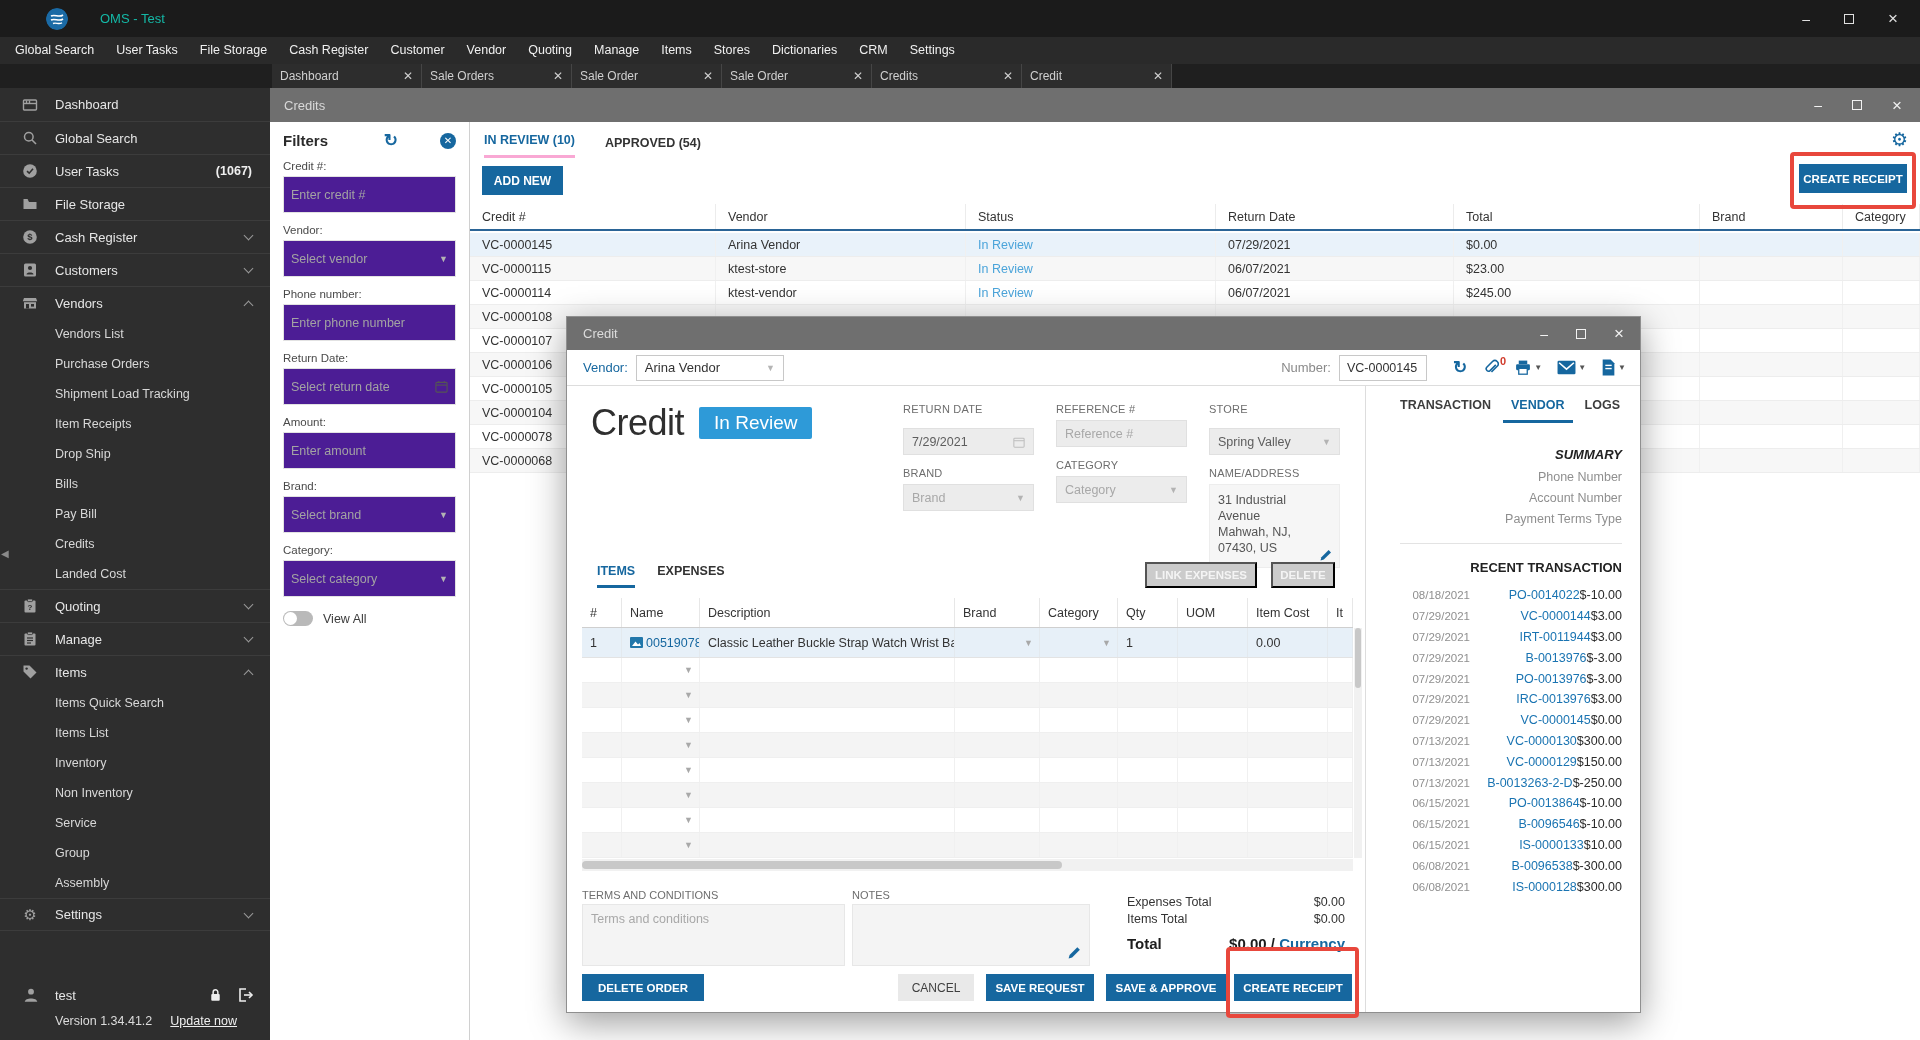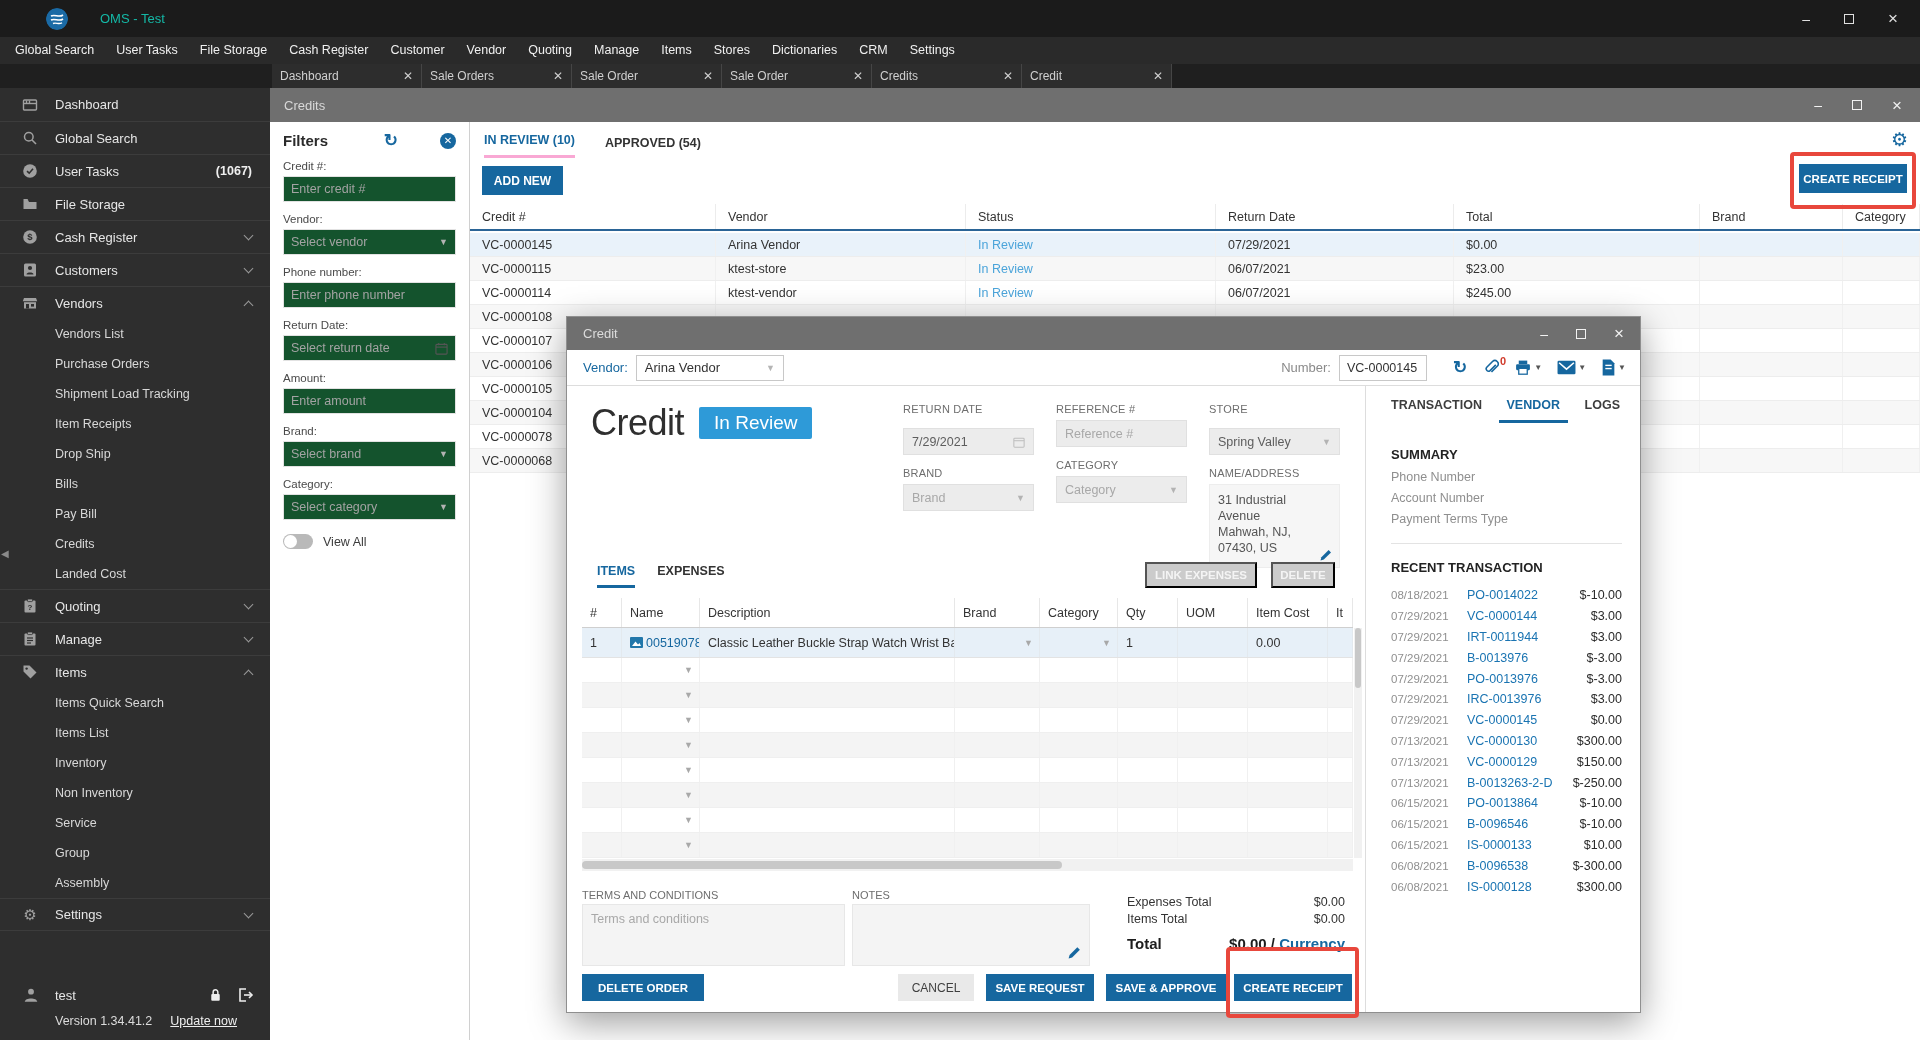--- a/index.html
+++ b/index.html
@@ -47,21 +47,21 @@
 
   
   .filters{width:200px;border-right:1px solid #d0d0d0;padding:10px 13px 0 13px;flex:none;}
   .filters-head{display:flex;align-items:center;gap:32px;}
   .filters-title{font-size:15px;font-weight:bold;color:#2b2b2b;}
   .filters-head .refresh{margin-left:auto;}
   .icon-refresh{color:#16679f;font-size:17px;font-weight:bold;line-height:1;}
   .circle-x{width:16px;height:16px;border-radius:50%;background:#16679f;color:#fff;font-size:10px;display:inline-flex;align-items:center;justify-content:center;margin-left:10px;}
   .fgroup{margin-top:11px;}
   .flabel{font-size:11.5px;color:#4a4a4a;margin-bottom:4px;}
-  .finput{height:26px;background:#14532d;border:1px solid #e2e2e2;display:flex;align-items:center;padding:0 7px;font-size:12.5px;color:#a3a3a3;position:relative;}
+  .finput{height:37px;background:#4c1d95;border:1px solid #e2e2e2;display:flex;align-items:center;padding:0 7px;font-size:12.5px;color:#a3a3a3;position:relative;}
   .finput .caret{margin-left:auto;color:#b3b3b3;font-size:9px;}
   .finput .cal{margin-left:auto;}
   .toggle-row{margin-top:14px;display:flex;align-items:center;gap:10px;}
   .toggle{width:30px;height:15px;border-radius:8px;background:#b9b9b9;position:relative;}
   .toggle::after{content:"";position:absolute;left:1px;top:1px;width:13px;height:13px;border-radius:50%;background:#fff;}
   .toggle-label{font-size:12.5px;color:#3c3c3c;}
 
   
   .content{position:relative;flex:1;}
   .ctabs{display:flex;align-items:flex-end;height:36px;padding-left:14px;gap:30px;}
@@ -94,21 +94,21 @@
   .vendor-select .caret{margin-left:auto;color:#b5b5b5;font-size:9px;}
   .number-label{margin-left:auto;color:#8a8a8a;font-size:13px;margin-right:8px;}
   .number-input{width:88px;height:26px;border:1px solid #c8c8c8;background:#fff;display:flex;align-items:center;padding:0 7px;font-size:12.5px;color:#333;}
   .hdr-icons{display:flex;align-items:center;gap:15px;margin-left:26px;}
   .hdr-icons .iref{color:#16679f;font-size:17px;font-weight:bold;}
   .attach-wrap{position:relative;}
   .attach-count{position:absolute;right:-7px;top:-4px;color:#d03a2b;font-size:11px;font-weight:bold;}
   .icaret{color:#555;font-size:8px;margin-left:2px;}
   .modal-body{display:flex;height:626px;}
   .modal-left{width:798px;position:relative;}
-  .modal-right{width:275px;border-left:1px solid #ddd;padding:0 0 0 7px;position:relative;}
+  .modal-right{width:275px;border-left:1px solid #ddd;padding:0 0 0 16px;position:relative;text-align:right;}
 
   .hero{position:absolute;left:24px;top:16px;display:flex;align-items:center;}
   .hero-title{font-size:36px;color:#2f2f2f;letter-spacing:-.5px;}
   .status-badge{background:#2e9ad8;color:#fff;font-size:19px;padding:5px 15px;margin-left:15px;border-radius:2px;}
 
   .fcol{position:absolute;width:131px;}
   .fcol.c1{left:336px;top:17px;} .fcol.c2{left:489px;top:17px;} .fcol.c3{left:642px;top:17px;}
   .mlabel{font-size:11px;color:#6e6e6e;margin-bottom:5px;letter-spacing:.2px;}
   .minput{height:27px;background:#ececec;border:1px solid #e0e0e0;display:flex;align-items:center;padding:0 8px;font-size:12.5px;position:relative;margin-bottom:12px;}
   .minput.dis{color:#5d5d5d;margin-top:13px;}
@@ -157,21 +157,21 @@
   .save-request{left:419px;width:108px;}
   .save-approve{left:539px;width:120px;}
   .modal-create{left:667px;width:118px;}
   .redbox-modal{position:absolute;left:659px;top:561px;width:133px;height:71px;border:4px solid #e8473c;border-radius:4px;z-index:5;pointer-events:none;}
 
   
   .rtabs{display:flex;justify-content:space-between;padding:12px 20px 0 18px;}
   .rtab{font-size:12.5px;font-weight:bold;color:#3d3d3d;padding-bottom:8px;}
   .rtab.active{color:#16679f;border-bottom:3px solid #16679f;padding-left:8px;padding-right:8px;}
   .rsection{padding:0 18px;}
-  .summary-title{margin-top:24px;font-size:13px;font-weight:bold;color:#222;}
+  .summary-title{margin-top:24px;font-size:13px;font-weight:bold;color:#222;font-style:italic;}
   .summary-item{margin-top:9px;font-size:12.5px;color:#8f8f8f;line-height:12px;}
   .rdivider{margin-top:18px;border-top:1px solid #e3e3e3;}
   .recent-title{margin-top:16px;font-size:13px;font-weight:bold;color:#222;}
   .txlist{margin-top:10px;}
   .txrow{display:flex;align-items:center;height:20.8px;}
   .txdate{width:70px;font-size:11.5px;color:#8f8f8f;flex:none;}
   .txid{margin-left:6px;font-size:12.5px;color:#1a74b2;flex:1;}
   .txamt{font-size:12.5px;color:#2b2b2b;}
 
   svg{display:block;}

